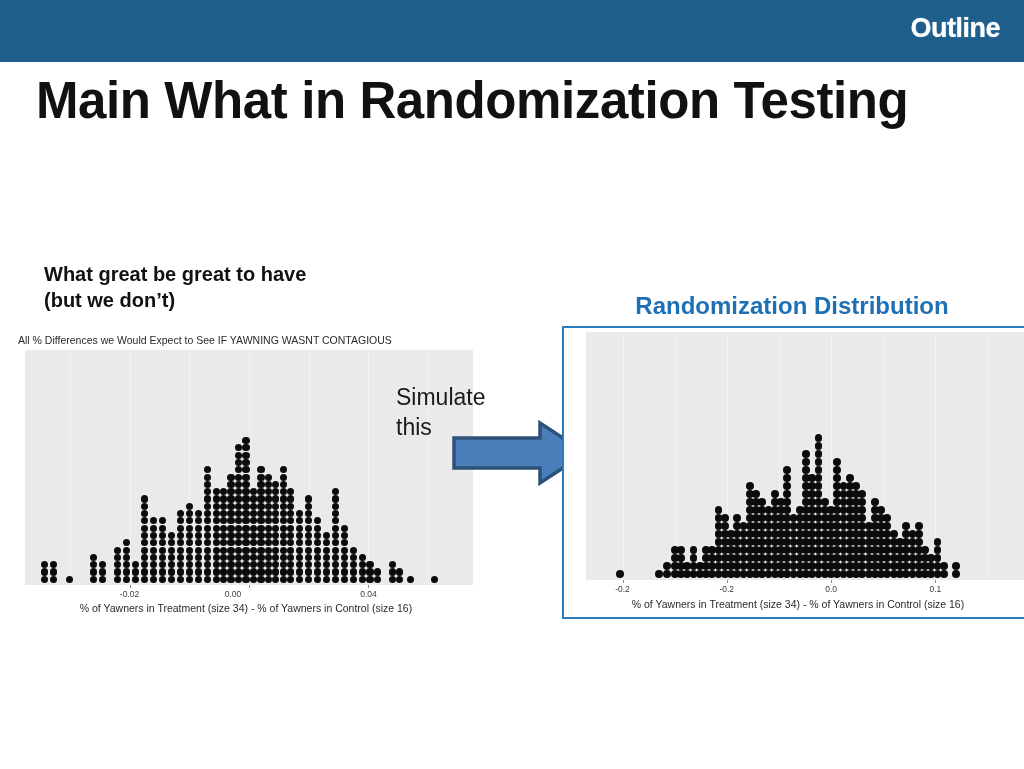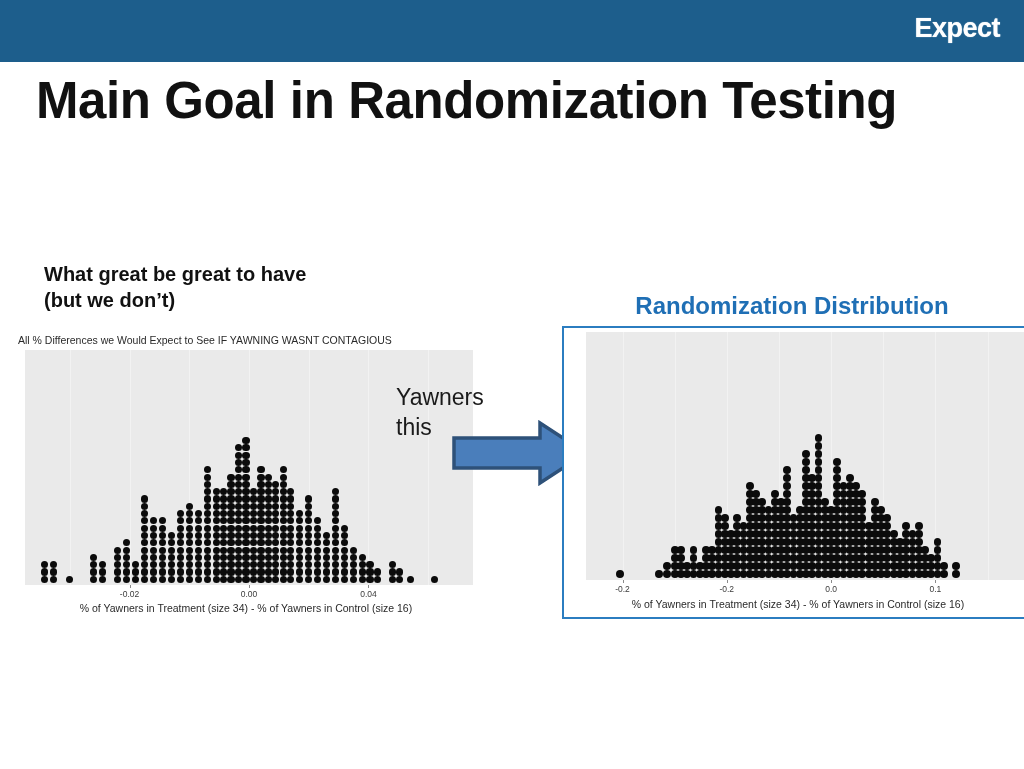--- a/index.html
+++ b/index.html
@@ -167,24 +167,24 @@
     left: 452px;
     top: 420px;
     width: 136px;
     height: 66px;
   }
 </style>
 </head>
 <body>
 
 <div id="top-banner" style="background: rgb(29, 94, 140);">
-  <div id="outline-label">Expect</div>
+  <div id="outline-label">Outline</div>
 </div>
 
-<div id="slide-title">Main Goal in Randomization Testing</div>
+<div id="slide-title">Main What in Randomization Testing</div>
 
 <div id="left-caption">What great be great to have
 (but we don’t)</div>
 
 <div id="right-heading" style="color: rgb(31, 111, 181);">Randomization Distribution</div>
 
 <div class="figure" id="figure-left">
   <div class="fig-title">All % Differences we Would Expect to See IF YAWNING WASNT CONTAGIOUS</div>
   <div class="plot-panel" id="panel-left">
       <div class="gridline" style="left: 104.533px;"></div>
@@ -554,28 +554,28 @@
       <div class="dot" style="width: 7.2px; height: 7.2px; left: 363.76px; top: 211.1px;"></div>
       <div class="dot" style="width: 7.2px; height: 7.2px; left: 371.227px; top: 225.7px;"></div>
       <div class="dot" style="width: 7.2px; height: 7.2px; left: 371.227px; top: 218.4px;"></div>
       <div class="dot" style="width: 7.2px; height: 7.2px; left: 381.68px; top: 225.7px;"></div>
       <div class="dot" style="width: 7.2px; height: 7.2px; left: 405.573px; top: 225.7px;"></div>
     </div>
   <div class="axis-area" id="axis-left">
       <div class="tick-mark" style="left: 104.533px;"></div>
       <div class="tick-label" style="left: 104.533px;">-0.02</div>
       <div class="tick-mark" style="left: 224px;"></div>
-      <div class="tick-label" style="left: 224px;">0.00</div>
+      <div class="tick-label" style="left: 208px;">0.00</div>
       <div class="tick-mark" style="left: 343.467px;"></div>
       <div class="tick-label" style="left: 343.467px;">0.04</div>
     </div>
   <div class="axis-title">% of Yawners in Treatment (size 34) - % of Yawners in Control (size 16)</div>
 </div>
 
-<div id="simulate-label">Yawners
+<div id="simulate-label">Simulate
 this</div>
 <svg id="simulate-arrow" viewBox="0 0 136 66" preserveAspectRatio="none">
   <polygon id="arrow-shape" points="2,18 88,18 88,3 134,33 88,63 88,48 2,48" fill="#4a7ebb" stroke="#2e5179" stroke-width="3.5" stroke-linejoin="miter"></polygon>
 </svg>
 
 <div id="right-panel-frame" style="border-color: rgb(43, 125, 192);"></div>
 <div class="figure" id="figure-right">
   <div class="plot-panel" id="panel-right">
       <div class="gridline" style="left: 36.5px;"></div>
       <div class="gridline" style="left: 140.786px;"></div>

